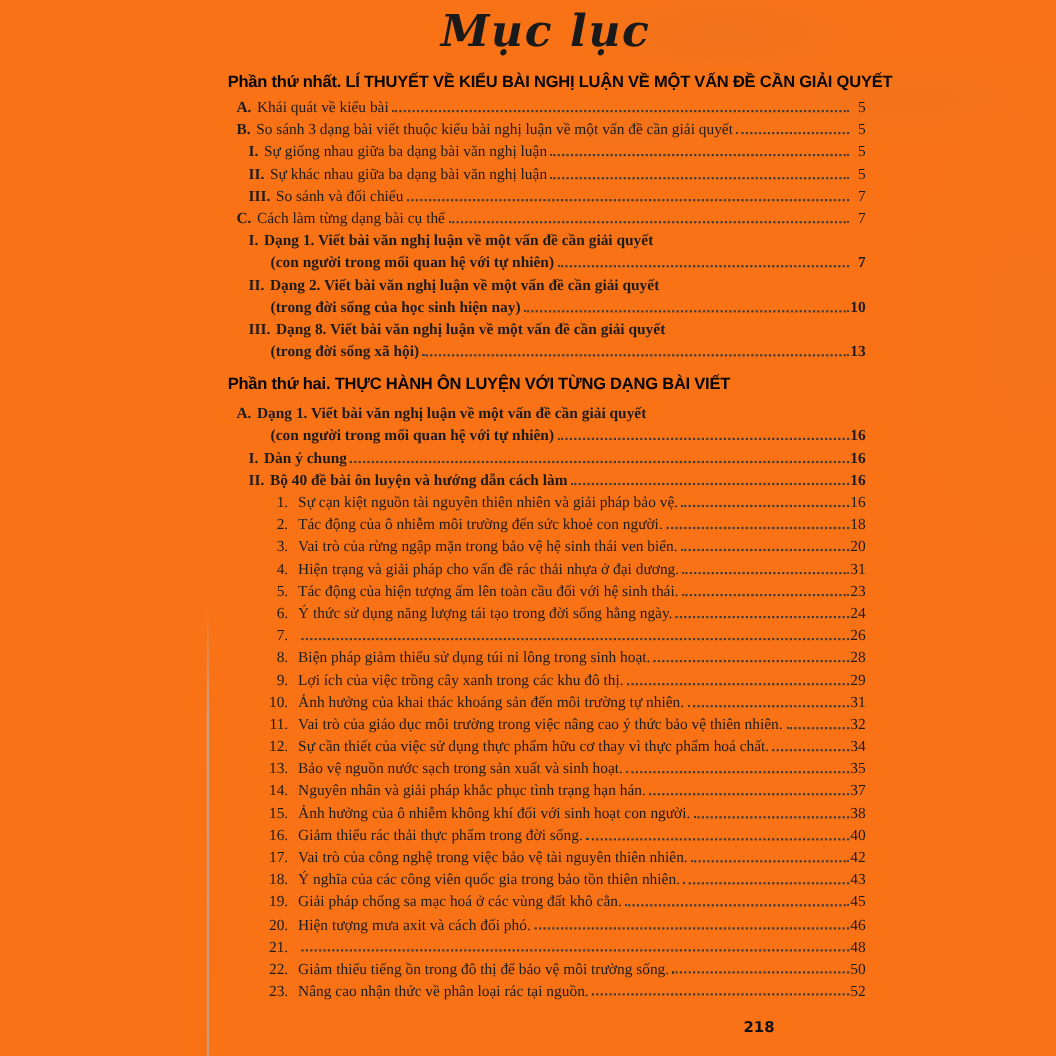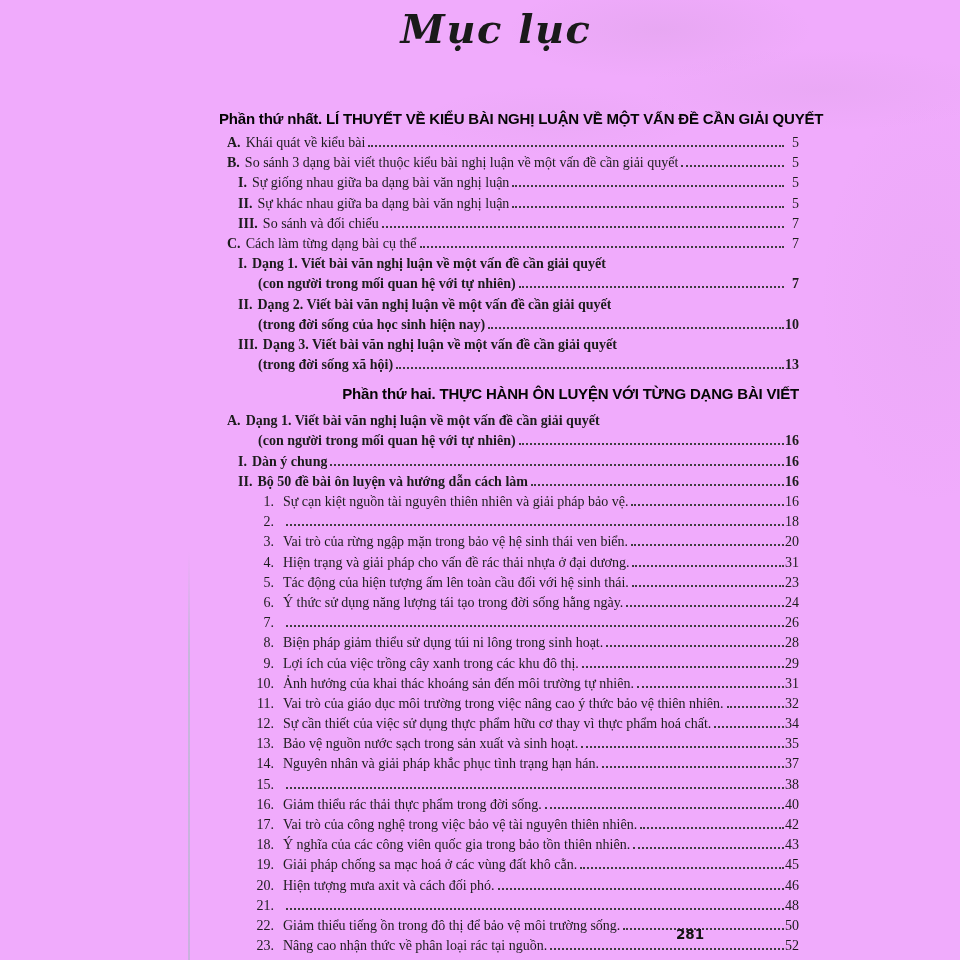--- a/index.html
+++ b/index.html
@@ -3,21 +3,21 @@
 <meta charset="utf-8">
 <style>
   html,body{margin:0;padding:0;}
   body{
     width:960px;height:960px;overflow:hidden;
     background:#ffffff;
     font-family:"Liberation Serif", serif;
     color:#1c1c1c;
     position:relative;
   }
-  .sheet{position:absolute;inset:0;background:#f0abfc;}
+  .sheet{position:absolute;inset:0;background:#f97316;}
   
   .paper-noise{
     position:absolute;inset:0;pointer-events:none;
     background:
       radial-gradient(220px 70px at 660px 30px, rgba(120,120,120,0.07), rgba(120,120,120,0) 70%),
       radial-gradient(260px 60px at 820px 90px, rgba(120,120,120,0.05), rgba(120,120,120,0) 70%),
       radial-gradient(200px 50px at 560px 120px, rgba(120,120,120,0.04), rgba(120,120,120,0) 70%),
       radial-gradient(160px 300px at 930px 300px, rgba(130,130,130,0.04), rgba(130,130,130,0) 70%);
   }
   .gutter-shadow{
@@ -27,23 +27,22 @@
   }
   .doc-title{
     position:absolute;left:213px;top:2px;width:566px;
     text-align:center;
     font-family:"DejaVu Serif", serif;
     font-style:italic;font-weight:600;
     font-size:40px;line-height:54px;
     letter-spacing:1.5px;color:#1a1a1a;
   }
   .toc{
-    position:absolute;left:219px;top:60px;width:580px;
+    position:absolute;left:207px;top:60px;width:580px;
     font-size:14px;
-    margin-top:44px;
   }
   .row{
     display:flex;align-items:baseline;
     line-height:20.2px;height:20.2px;
     white-space:nowrap;
   }
   .row .label{font-weight:bold;margin-right:5px;}
   .row .text{flex:0 1 auto;overflow:hidden;}
   .row .leader{
     flex:1 1 auto;min-width:10px;
@@ -57,21 +56,21 @@
   .ind-cont{padding-left:39px;}
   .ind-item{padding-left:33px;}
   .num{flex:0 0 22px;text-align:right;margin-right:9px;}
   .part-heading{
     font-family:"Liberation Sans", sans-serif;
     font-weight:bold;font-size:15px;
     letter-spacing:-0.2px;color:#050505;
     line-height:20px;height:20px;
     margin:5px 0 4px 0;white-space:nowrap;
   }
-  .part-heading.second{margin-top:9px;margin-bottom:7px;text-align:right;}
+  .part-heading.second{margin-top:9px;margin-bottom:7px;}
   .folio{
     position:absolute;left:662px;top:926px;width:56px;
     text-align:center;
     font-family:"DejaVu Sans", sans-serif;
     font-weight:bold;font-size:13.5px;color:#111;
   }
 </style>
 </head>
 <body>
 
@@ -132,21 +131,21 @@
         <span class="label">II.</span>
         <span class="text">Dạng 2. Viết bài văn nghị luận về một vấn đề cần giải quyết</span>
       </div>
       <div class="row ind-cont bold">
         <span class="text">(trong đời sống của học sinh hiện nay)</span>
         <span class="leader"></span>
         <span class="pagenum">10</span>
       </div>
       <div class="row ind-roman bold">
         <span class="label">III.</span>
-        <span class="text">Dạng 3. Viết bài văn nghị luận về một vấn đề cần giải quyết</span>
+        <span class="text">Dạng 8. Viết bài văn nghị luận về một vấn đề cần giải quyết</span>
       </div>
       <div class="row ind-cont bold">
         <span class="text">(trong đời sống xã hội)</span>
         <span class="leader"></span>
         <span class="pagenum">13</span>
       </div>
       <div class="part-heading second">Phần thứ hai. THỰC HÀNH ÔN LUYỆN VỚI TỪNG DẠNG BÀI VIẾT</div>
       <div class="row ind-abc bold">
         <span class="label">A.</span>
         <span class="text">Dạng 1. Viết bài văn nghị luận về một vấn đề cần giải quyết</span>
@@ -157,32 +156,33 @@
         <span class="pagenum">16</span>
       </div>
       <div class="row ind-roman bold">
         <span class="label">I.</span>
         <span class="text">Dàn ý chung</span>
         <span class="leader"></span>
         <span class="pagenum">16</span>
       </div>
       <div class="row ind-roman bold">
         <span class="label">II.</span>
-        <span class="text">Bộ 50 đề bài ôn luyện và hướng dẫn cách làm</span>
+        <span class="text">Bộ 40 đề bài ôn luyện và hướng dẫn cách làm</span>
         <span class="leader"></span>
         <span class="pagenum">16</span>
       </div>
       <div class="row ind-item">
         <span class="num">1.</span>
         <span class="text">Sự cạn kiệt nguồn tài nguyên thiên nhiên và giải pháp bảo vệ.</span>
         <span class="leader"></span>
         <span class="pagenum">16</span>
       </div>
       <div class="row ind-item">
         <span class="num">2.</span>
+        <span class="text">Tác động của ô nhiễm môi trường đến sức khoẻ con người.</span>
         <span class="leader"></span>
         <span class="pagenum">18</span>
       </div>
       <div class="row ind-item">
         <span class="num">3.</span>
         <span class="text">Vai trò của rừng ngập mặn trong bảo vệ hệ sinh thái ven biển.</span>
         <span class="leader"></span>
         <span class="pagenum">20</span>
       </div>
       <div class="row ind-item">
@@ -245,20 +245,21 @@
         <span class="pagenum">35</span>
       </div>
       <div class="row ind-item">
         <span class="num">14.</span>
         <span class="text">Nguyên nhân và giải pháp khắc phục tình trạng hạn hán.</span>
         <span class="leader"></span>
         <span class="pagenum">37</span>
       </div>
       <div class="row ind-item">
         <span class="num">15.</span>
+        <span class="text">Ảnh hưởng của ô nhiễm không khí đối với sinh hoạt con người.</span>
         <span class="leader"></span>
         <span class="pagenum">38</span>
       </div>
       <div class="row ind-item">
         <span class="num">16.</span>
         <span class="text">Giảm thiểu rác thải thực phẩm trong đời sống.</span>
         <span class="leader"></span>
         <span class="pagenum">40</span>
       </div>
       <div class="row ind-item">
@@ -297,14 +298,14 @@
         <span class="pagenum">50</span>
       </div>
       <div class="row ind-item">
         <span class="num">23.</span>
         <span class="text">Nâng cao nhận thức về phân loại rác tại nguồn.</span>
         <span class="leader"></span>
         <span class="pagenum">52</span>
       </div>
     </div>
 
-  <div class="folio">281</div>
+  <div class="folio">218</div>
 </div>
 
 </body></html>

